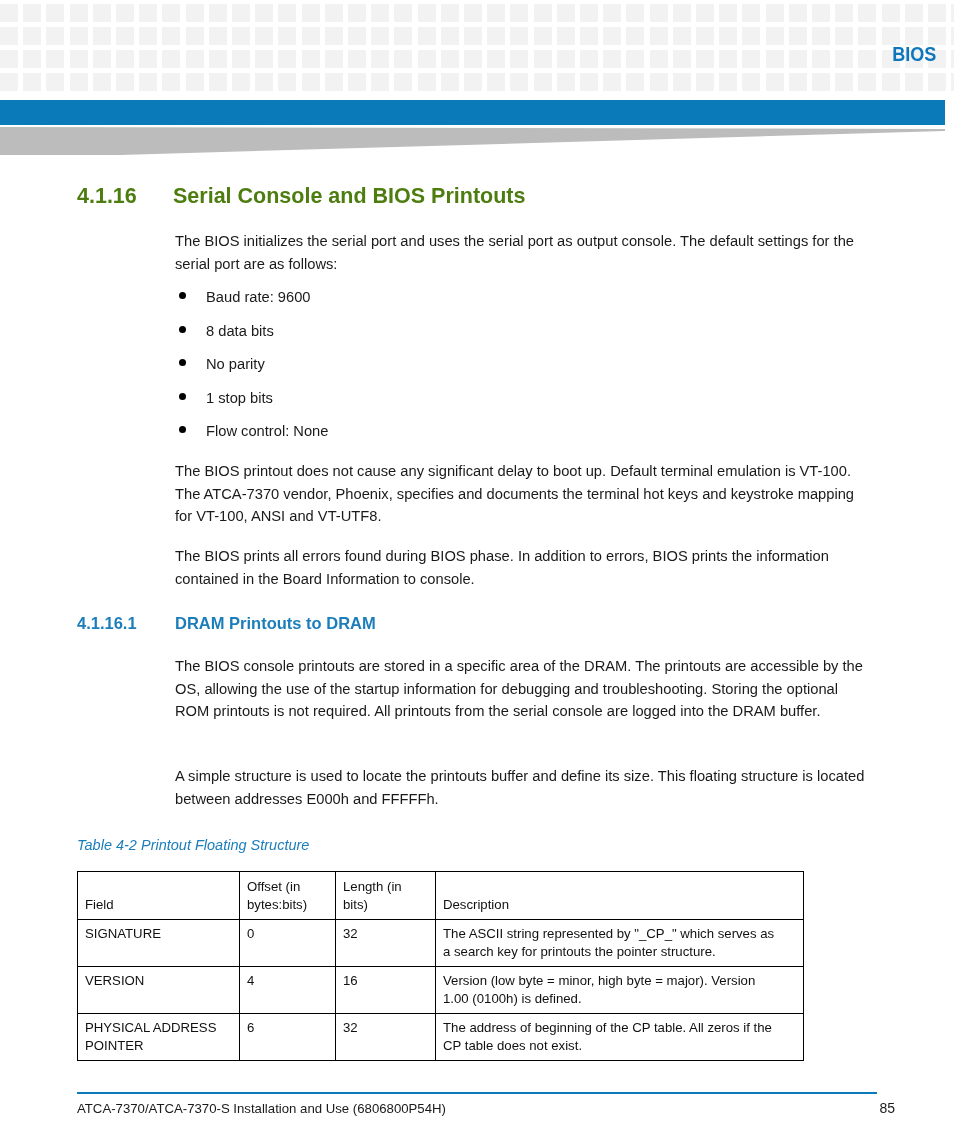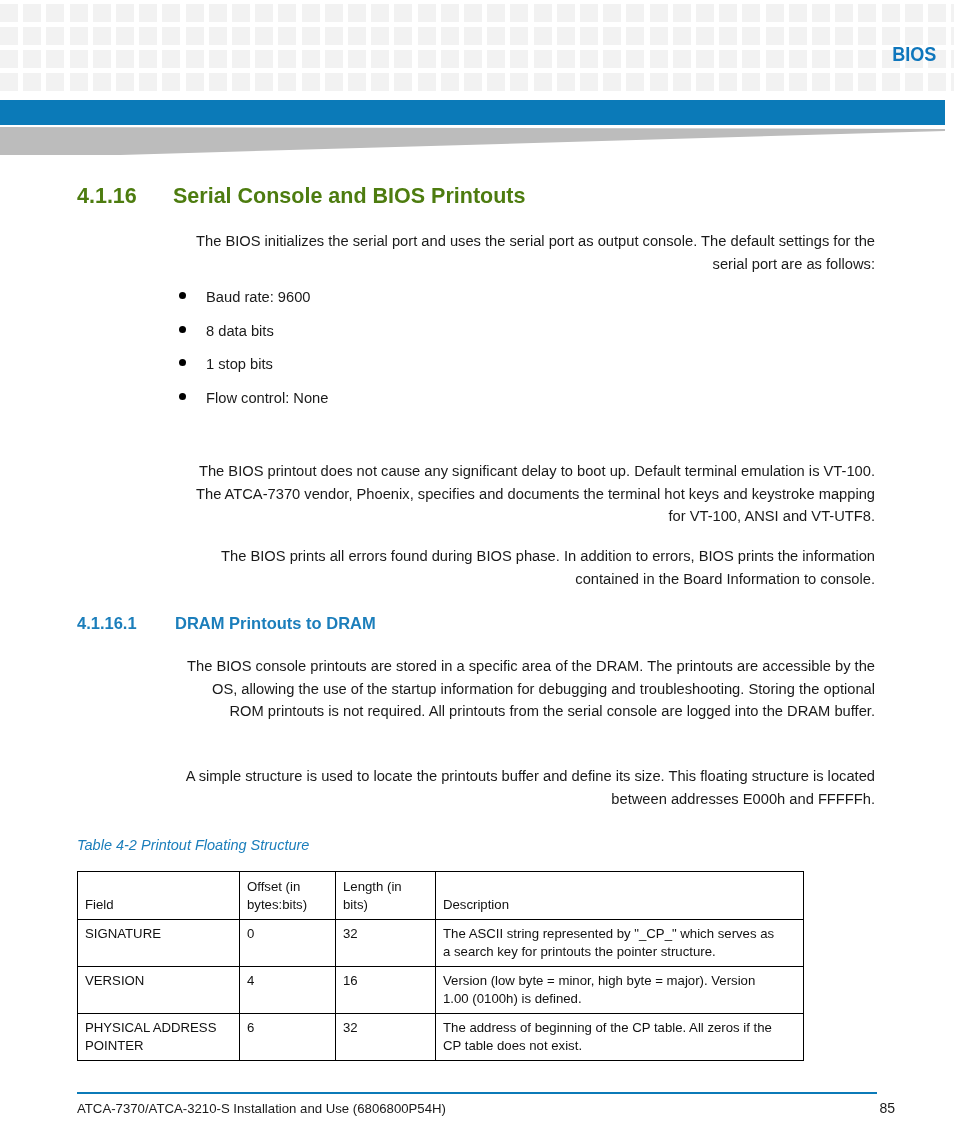--- a/index.html
+++ b/index.html
@@ -108,21 +108,20 @@
     width: 98px;
   }
 
   .para {
     position: absolute;
     left: 175px;
     width: 700px;
     font-size: 14.7px;
     line-height: 22.6px;
     color: #1a1a1a;
-    text-align: right;
   }
   .p1 { top: 230px; }
   .p2 { top: 460px; }
   .p3 { top: 545px; }
   .p4 { top: 655px; }
   .p5 { top: 765px; }
 
   .bullets {
     position: absolute;
     left: 175px;
@@ -242,20 +241,24 @@
   <div class="para p1">The BIOS initializes the serial port and uses the serial port as output console. The default settings for the serial port are as follows:</div>
 
   <div class="bullets">
     <div class="bullet">
       <span class="dot"></span>
       <span class="btext">Baud rate: 9600</span>
     </div>
     <div class="bullet">
       <span class="dot"></span>
       <span class="btext">8 data bits</span>
+    </div>
+    <div class="bullet">
+      <span class="dot"></span>
+      <span class="btext">No parity</span>
     </div>
     <div class="bullet">
       <span class="dot"></span>
       <span class="btext">1 stop bits</span>
     </div>
     <div class="bullet">
       <span class="dot"></span>
       <span class="btext">Flow control: None</span>
     </div>
   </div>
@@ -303,16 +306,16 @@
       <tr>
         <td>PHYSICAL ADDRESS POINTER</td>
         <td>6</td>
         <td>32</td>
         <td>The address of beginning of the CP table. All zeros if the CP table does not exist.</td>
       </tr>
     </tbody>
   </table>
 
   <div class="footer-rule"></div>
-  <div class="footer-left">ATCA-7370/ATCA-3210-S Installation and Use (6806800P54H)</div>
+  <div class="footer-left">ATCA-7370/ATCA-7370-S Installation and Use (6806800P54H)</div>
   <div class="footer-right">85</div>
 
 </div>
 
 </body></html>

